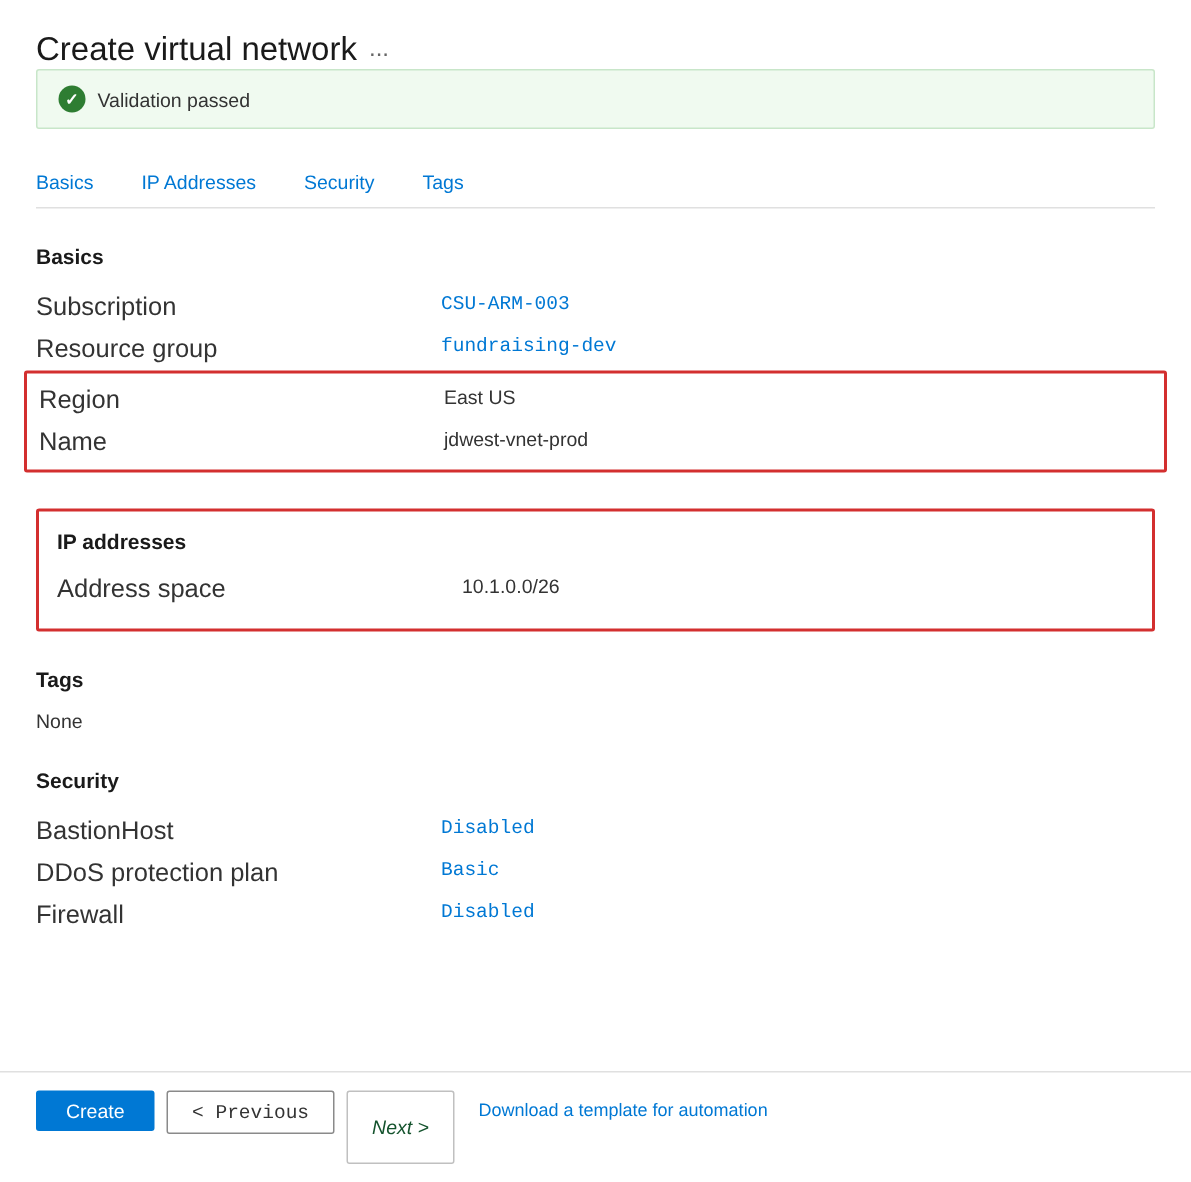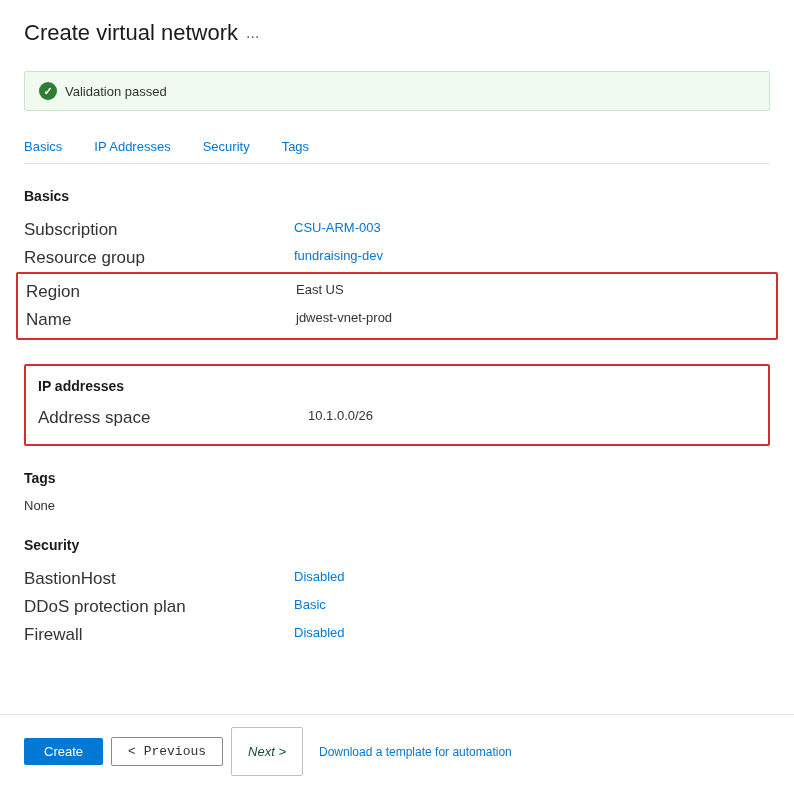--- a/index.html
+++ b/index.html
@@ -14,21 +14,21 @@
     .page-container {
       padding: 20px 24px;
     }
     .page-title {
       font-size: 22px;
       font-weight: 300;
       color: #1a1a1a;
       display: flex;
       align-items: center;
       gap: 8px;
-      margin-bottom: 25px;
+      margin-bottom: 0;
     }
     .page-title .ellipsis {
       font-size: 16px;
       color: #666;
       cursor: pointer;
     }
     .validation-banner {
       background: #f0faf0;
       border: 1px solid #c8e6c9;
       border-radius: 2px;
@@ -96,20 +96,21 @@
       color: #333;
       flex-shrink: 0;
       font-size: 17px;
     }
     .field-value {
       color: #333;
       font-size: 13px;
     }
     .field-value.link {
       color: #0078d4;
+      font-family: Liberation Mono, monospace;
     }
     .highlighted-box {
       border: 2px solid #d32f2f;
       border-radius: 2px;
       padding: 4px 8px;
       margin: 0 -8px;
     }
     .ip-section-box {
       border: 2px solid #d32f2f;
       border-radius: 2px;
@@ -128,21 +129,21 @@
     }
     .footer {
       position: fixed;
       bottom: 0;
       left: 0;
       width: 794px;
       background: #fff;
       border-top: 1px solid #e0e0e0;
       padding: 12px 24px;
       display: flex;
-      align-items: center;
+      align-items: flex-start;
       gap: 8px;
     }
     .btn-create {
       background: #0078d4;
       color: white;
       border: none;
       padding: 6px 20px;
       font-size: 13px;
       cursor: pointer;
       border-radius: 2px;

